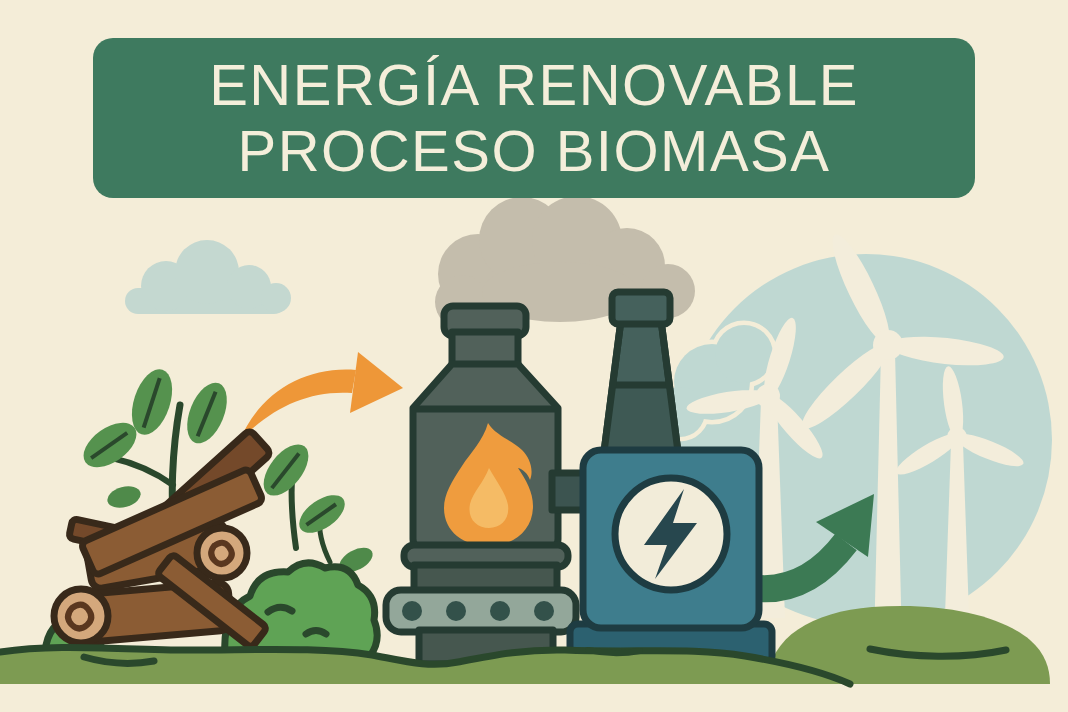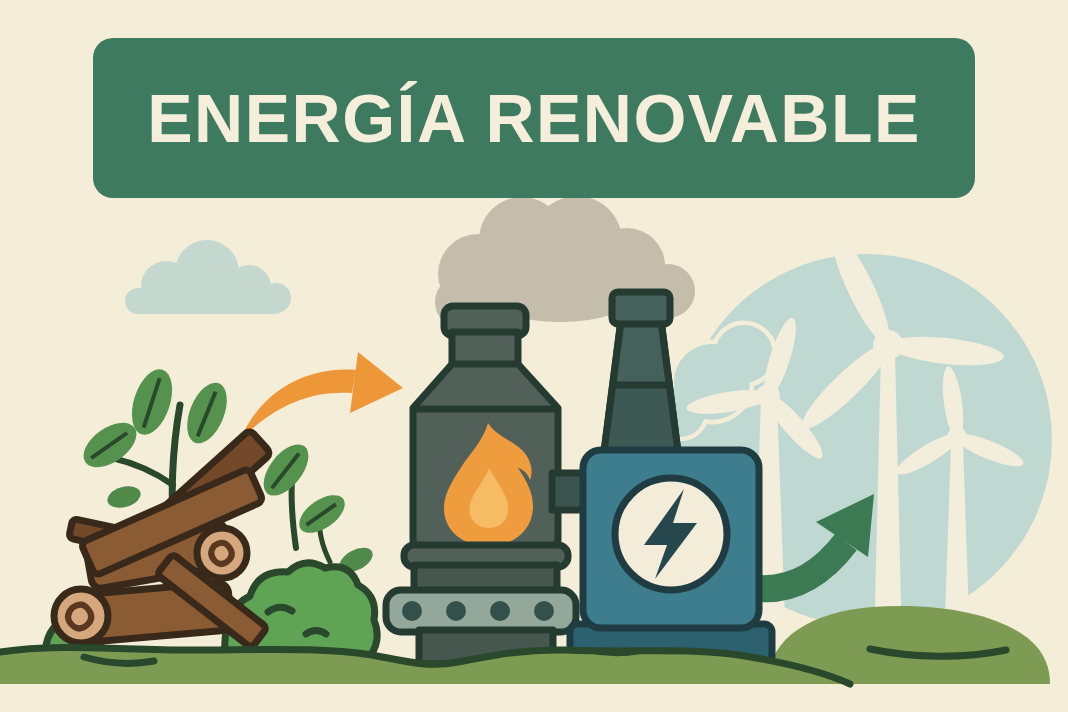--- a/index.html
+++ b/index.html
@@ -9,21 +9,21 @@
     margin:0 auto;
     background:#f4edd8;
     overflow:hidden;
     font-family:"Liberation Sans",sans-serif;
   }
   .stage svg{position:absolute;left:0;top:0;width:1068px;height:712px;display:block;}
   .banner{
     position:absolute;left:93px;top:38px;width:882px;height:160px;
     background:#3e7a5f;border-radius:20px;
     display:flex;flex-direction:column;align-items:center;justify-content:center;
-    color:#f4eeda;font-weight:700;font-size:68px;line-height:66px;
+    color:#f4eeda;font-weight:400;font-size:58px;line-height:66px;
     letter-spacing:1.5px;text-align:center;white-space:nowrap;
   }
 </style>
 </head>
 <body>
 
 <div class="stage">
 
   <svg viewBox="0 0 1068 712">
 
@@ -212,15 +212,16 @@
     <g>
       <path d="M 0 652 C 60 643 120 650 190 650 C 260 650 320 647 372 655 C 404 661 428 668 458 662 C 495 655 525 649 565 650 C 635 653 692 647 745 656 C 793 664 826 673 850 684 L 850 684 L 0 684 Z" fill="#7d9b52"></path>
       <path d="M 0 652 C 60 643 120 650 190 650 C 260 650 320 647 372 655 C 404 661 428 668 458 662 C 495 655 525 649 565 650 C 635 653 692 647 745 656 C 793 664 826 673 850 684" fill="none" stroke-width="7" stroke-linecap="round" stroke="#2a482c"></path>
       <path d="M 84 657 C 108 664 132 665 154 661" fill="none" stroke-width="7" stroke-linecap="round" stroke="#2a482c"></path>
       <path d="M 588 650 C 606 654 624 654 640 651" fill="none" stroke-width="6" stroke-linecap="round" stroke="#2a482c"></path>
     </g>
   </svg>
 
   <div class="banner">
     <span>ENERGÍA RENOVABLE</span>
+    <span>PROCESO BIOMASA</span>
   </div>
 
 </div>
 
 </body></html>

